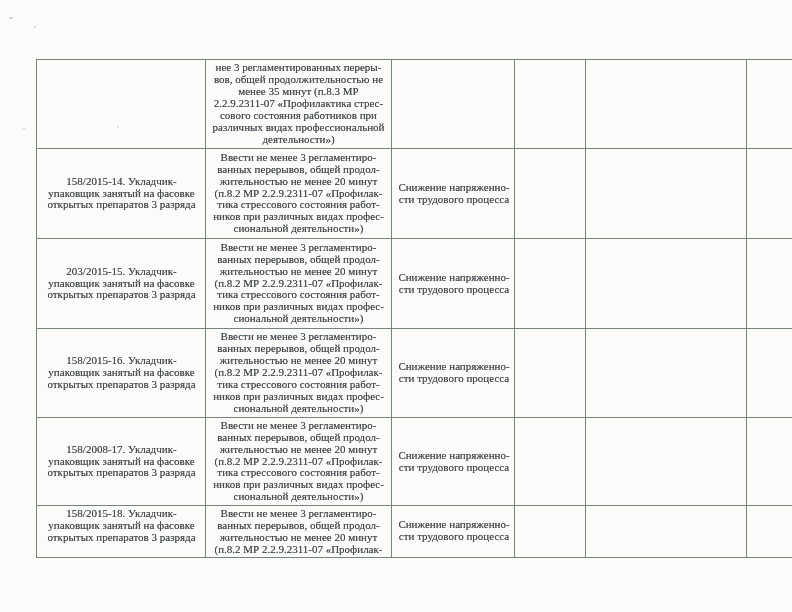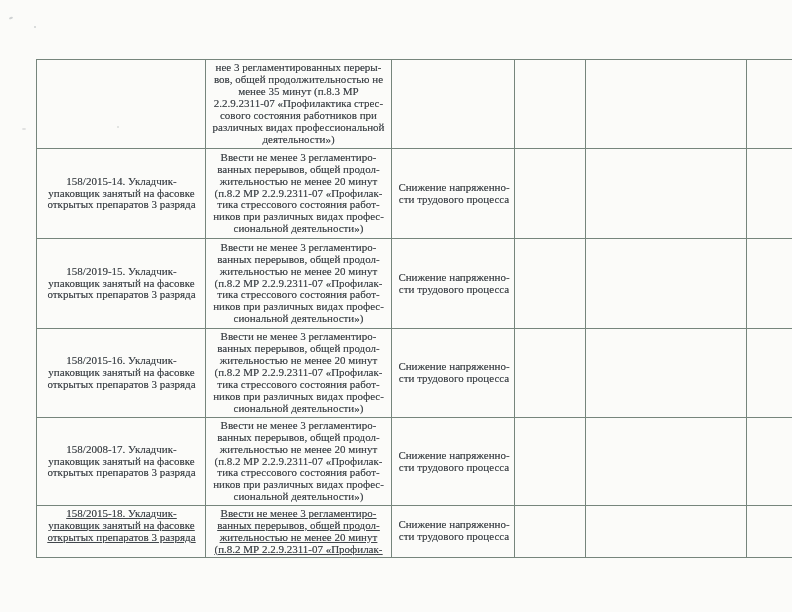--- a/index.html
+++ b/index.html
@@ -30,21 +30,21 @@
     vertical-align:middle;
     white-space:pre-line;
     overflow:hidden;
     text-shadow:0 0 0.6px rgba(65,70,75,0.65);
   }
   table.doc-table td:last-child{border-right:none;}
   td.c-job{text-align:center;padding:2px 4px 2px 5px;}
   td.c-measure{text-align:center;padding:1px 2px;}
   td.c-effect{text-align:center;padding:2px 3px 2px 5px;}
   td.c-empty{padding:0;}
-  tr.cut td.c-job, tr.cut td.c-measure{vertical-align:top;padding-top:2px;text-decoration:underline;}
+  tr.cut td.c-job, tr.cut td.c-measure{vertical-align:top;padding-top:2px;}
   
   tr.r1{height:89px;} tr.r2{height:90px;} tr.r3{height:90px;}
   tr.r4{height:89px;} tr.r5{height:88px;} tr.r6{height:49px;}
   
   .speck{position:absolute;background:#9aa0a3;border-radius:50%;opacity:.45;}
   .speck.s1{left:9px;top:17px;width:4px;height:2px;transform:rotate(-20deg);}
   .speck.s2{left:34px;top:26px;width:2px;height:2px;}
   .speck.s3{left:22px;top:128px;width:4px;height:2px;opacity:.3;}
   .speck.s4{left:117px;top:126px;width:2px;height:2px;opacity:.35;}
 </style>
@@ -93,21 +93,21 @@
 тика стрессового состояния работ-
 ников при различных видах профес-
 сиональной деятельности»)</td>
         <td class="c-effect">Снижение напряженно-
 сти трудового процесса</td>
         <td class="c-empty"></td>
         <td class="c-empty"></td>
         <td class="c-empty"></td>
       </tr>
       <tr class="r3">
-        <td class="c-job">158/2019-15. Укладчик-
+        <td class="c-job">203/2015-15. Укладчик-
 упаковщик занятый на фасовке
 открытых препаратов 3 разряда</td>
         <td class="c-measure">Ввести не менее 3 регламентиро-
 ванных перерывов, общей продол-
 жительностью не менее 20 минут
 (п.8.2 МР 2.2.9.2311-07 «Профилак-
 тика стрессового состояния работ-
 ников при различных видах профес-
 сиональной деятельности»)</td>
         <td class="c-effect">Снижение напряженно-

